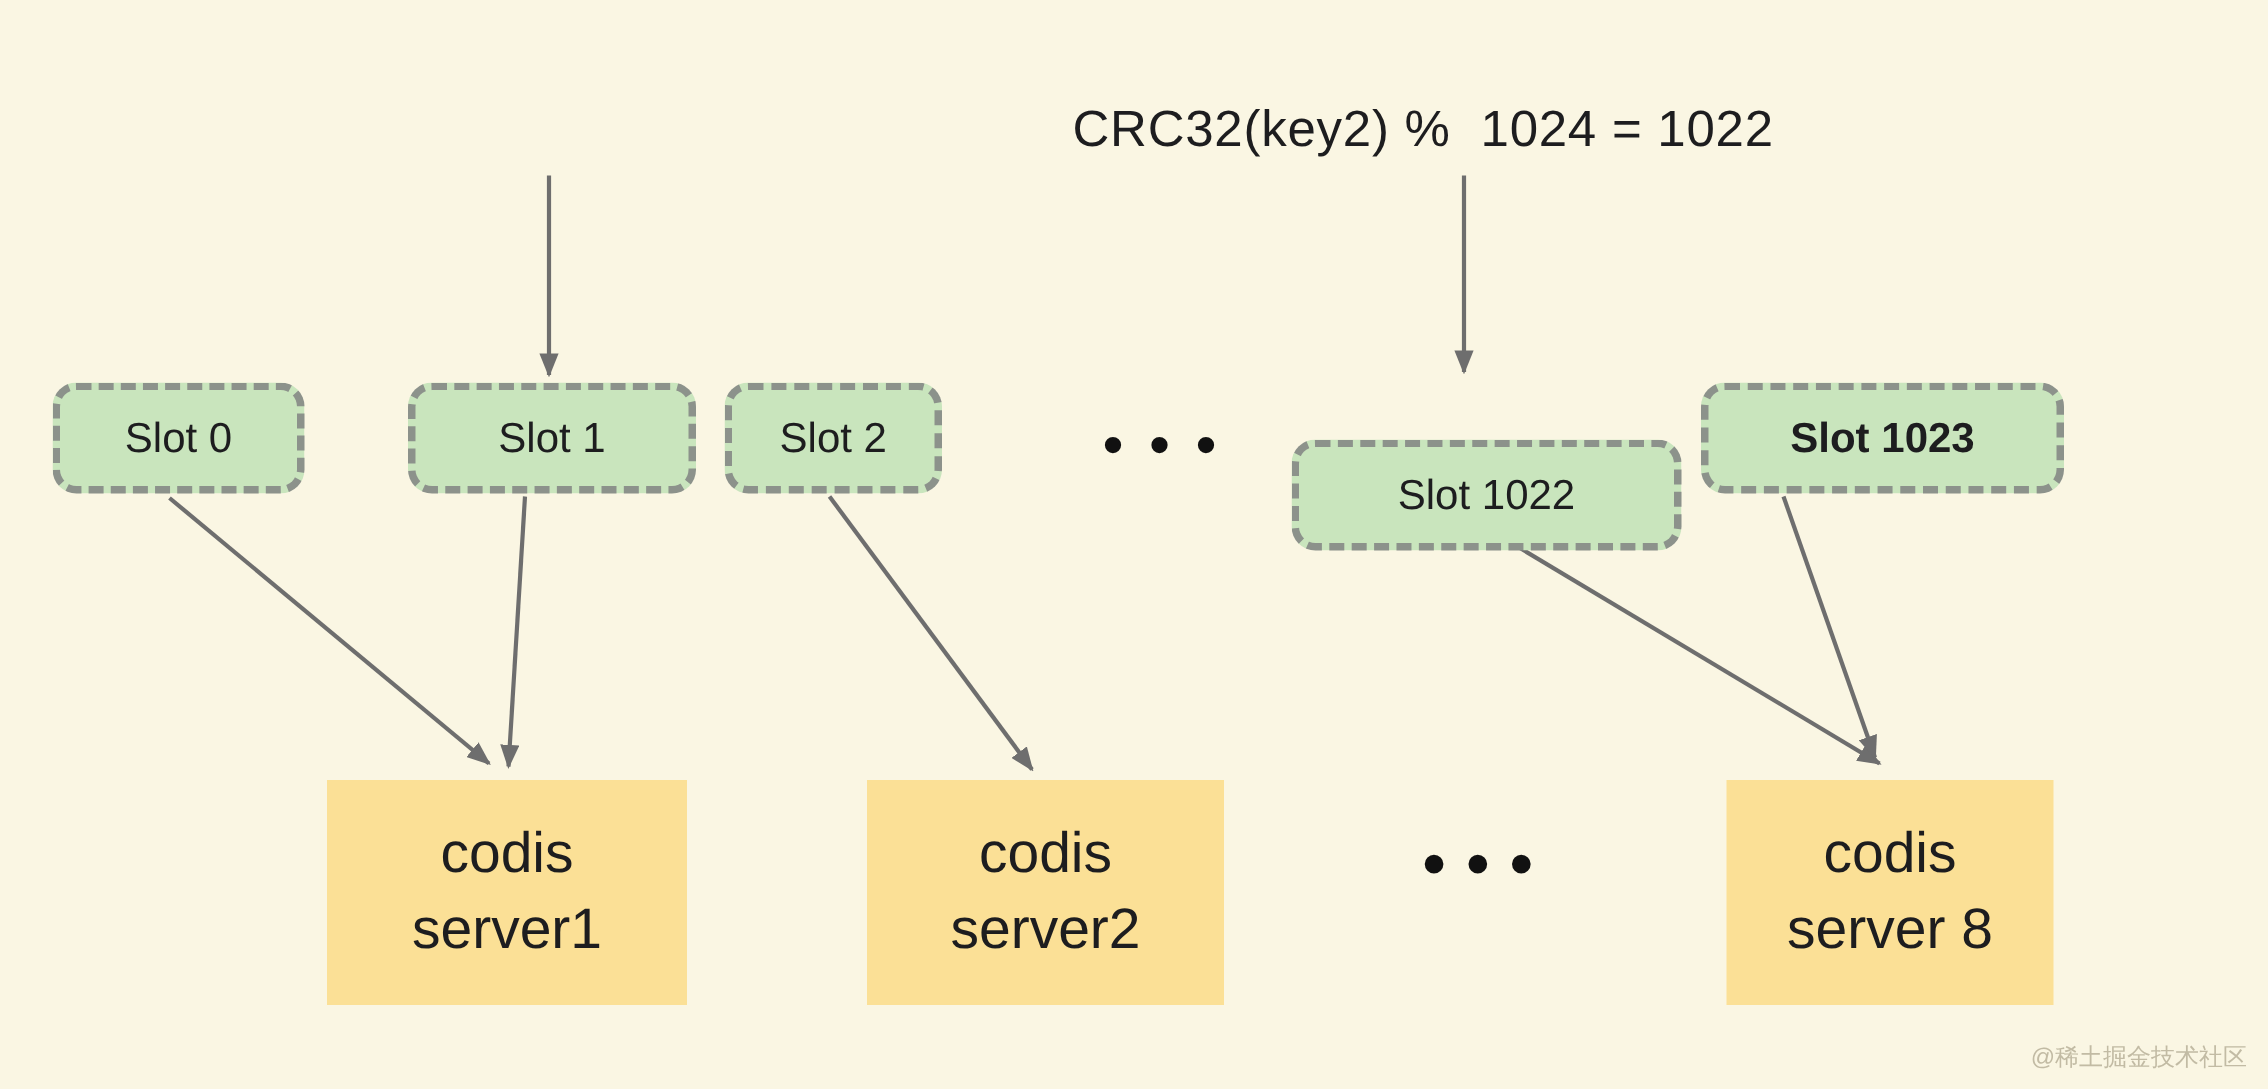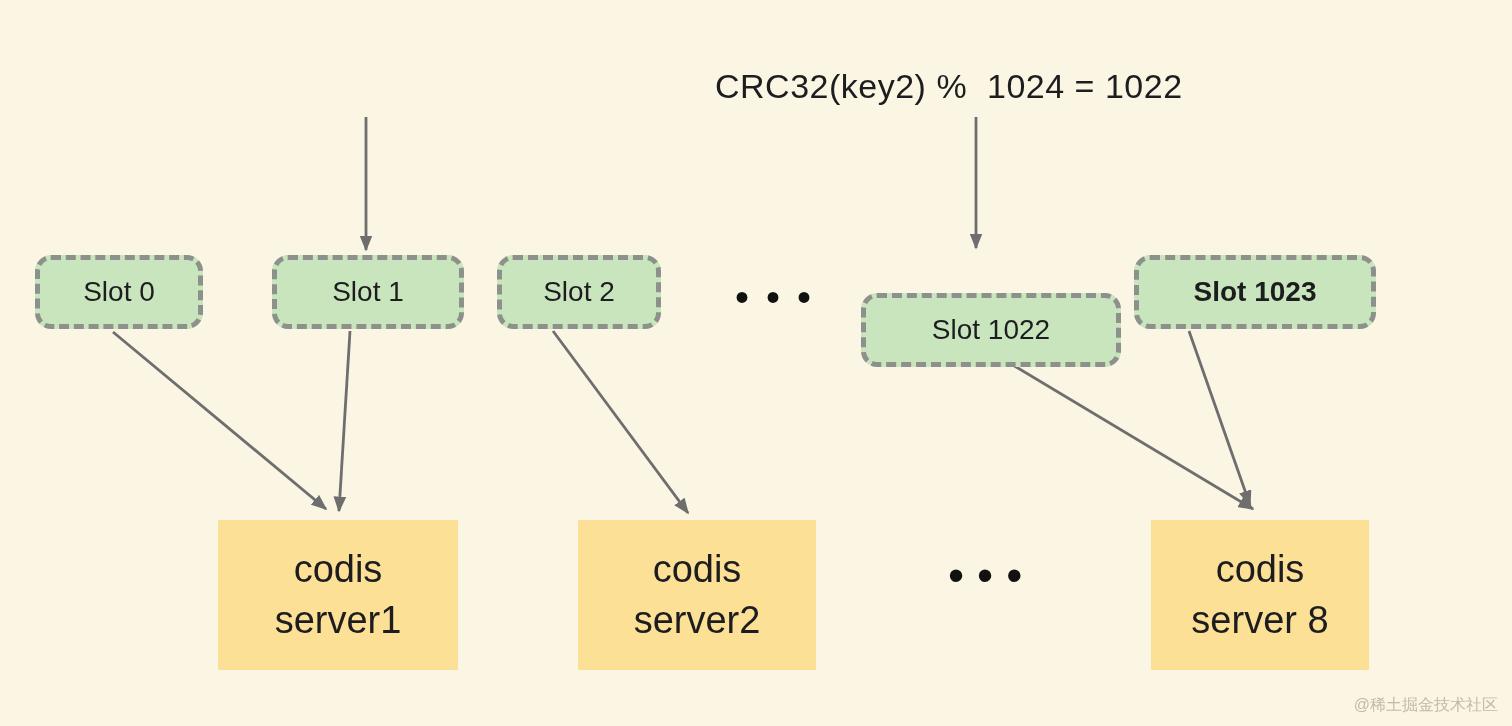--- a/index.html
+++ b/index.html
@@ -49,21 +49,21 @@
     border: 5px dashed var(--slot-border);
     border-radius: 16px;
     display: flex;
     align-items: center;
     justify-content: center;
     font-size: 28px;
     white-space: nowrap;
   }
   #slot-0    { left: 35px;   width: 168px; }
   #slot-1    { left: 272px;  width: 192px; }
-  #slot-2    { left: 497px;  width: 164px; }
+  #slot-2    { left: 483px;  width: 145px; }
   #slot-1022 { left: 861px;  width: 260px; margin-top: 38px; }
   #slot-1023 { left: 1134px; width: 242px; font-weight: bold; }
   .server {
     position: absolute;
     top: 520px;
     height: 150px;
     background: var(--server-fill);
     display: flex;
     flex-direction: column;
     align-items: center;

